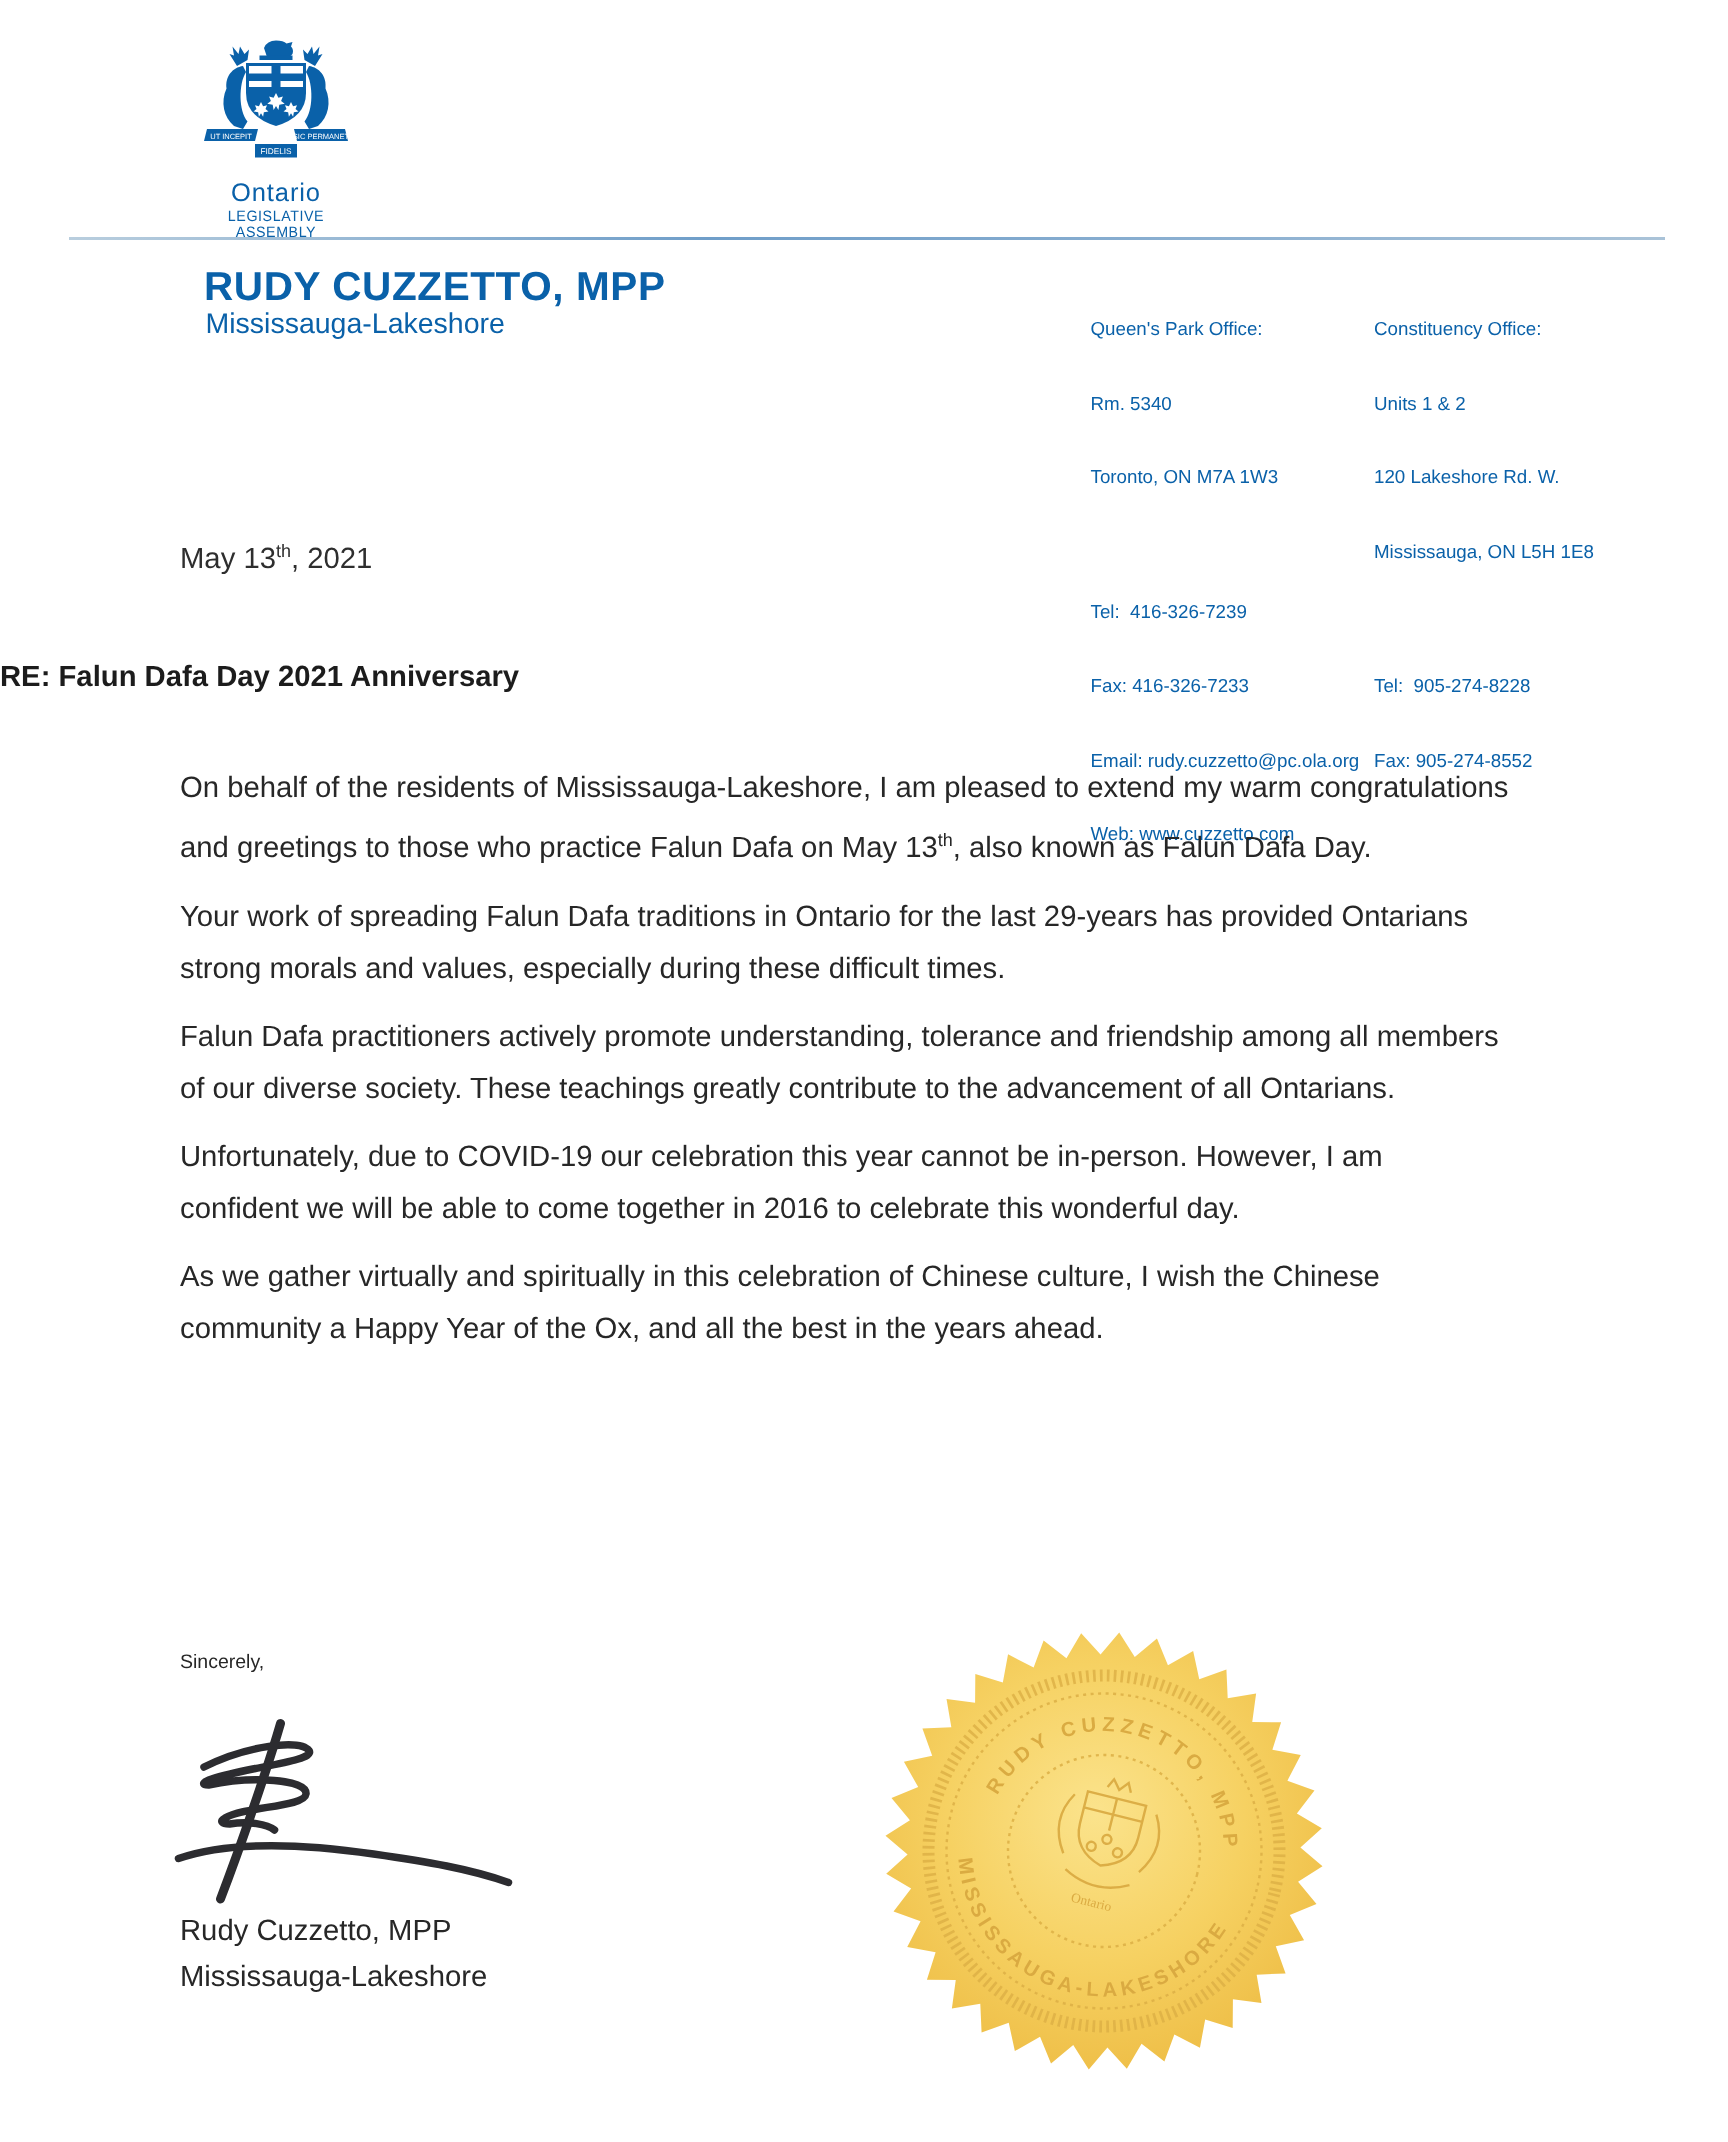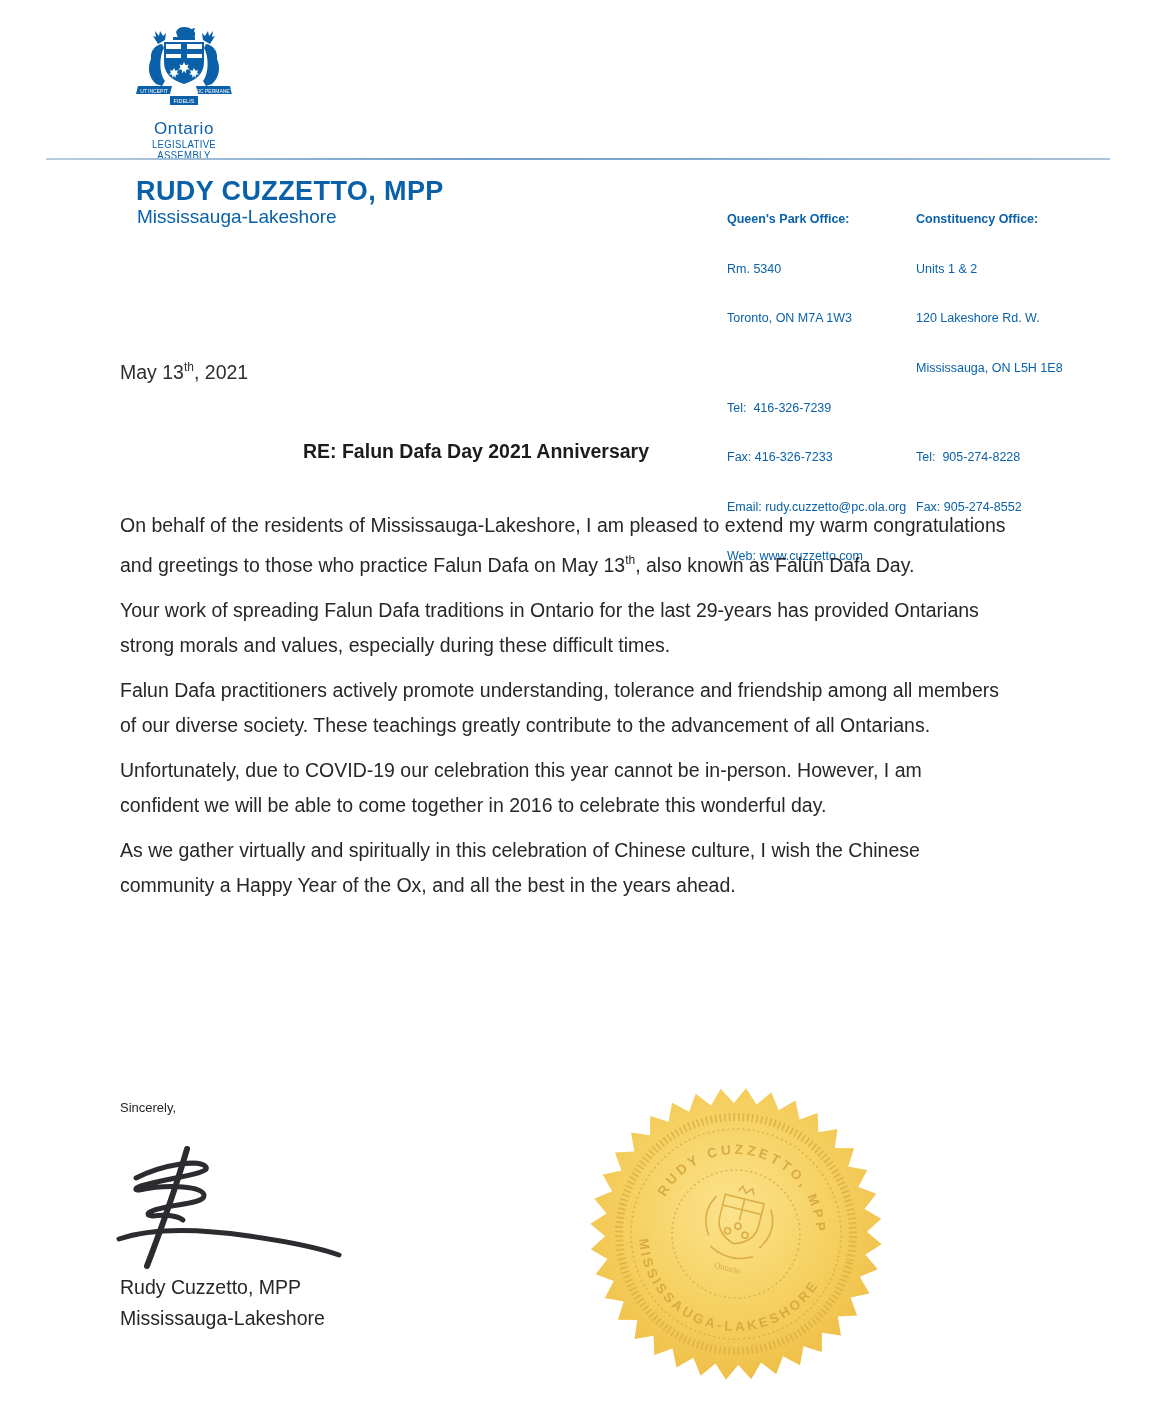--- a/index.html
+++ b/index.html
@@ -37,34 +37,34 @@
     font-size:19px; color:#0a61a9; white-space:nowrap;
   }
 
   .office {
     position:absolute; top:178px;
     font-size:12.5px; line-height:16.5px; color:#0a61a9;
     white-space:pre-wrap;
   }
   .office-qp { left:727px; width:215px; }
   .office-co { left:916px; width:200px; }
-  .office .office-title { font-weight:bold; }
+  .office .office-title { font-weight:normal; }
   .office .gap { height:7px; }
   .office sup { font-size:8px; }
 
   
   .date-line {
     position:absolute; left:120px; top:360px;
     font-size:19.5px; color:#2e2e2e;
   }
   .date-line sup, .body-text sup { font-size:12px; }
 
   .subject-line {
     position:absolute; left:0; top:440px; width:952px;
-    text-align:center; font-size:19.5px; font-weight:bold; color:#1c1c1c;
+    text-align:left; font-size:19.5px; font-weight:bold; color:#1c1c1c;
   }
 
   .body-text {
     position:absolute; left:120px; top:508px; width:890px;
     font-size:19.5px; line-height:35px; color:#272727;
   }
   .body-text p { margin:0 4px 10px 0; }
 
   .closing-line {
     position:absolute; left:120px; top:1100px;

